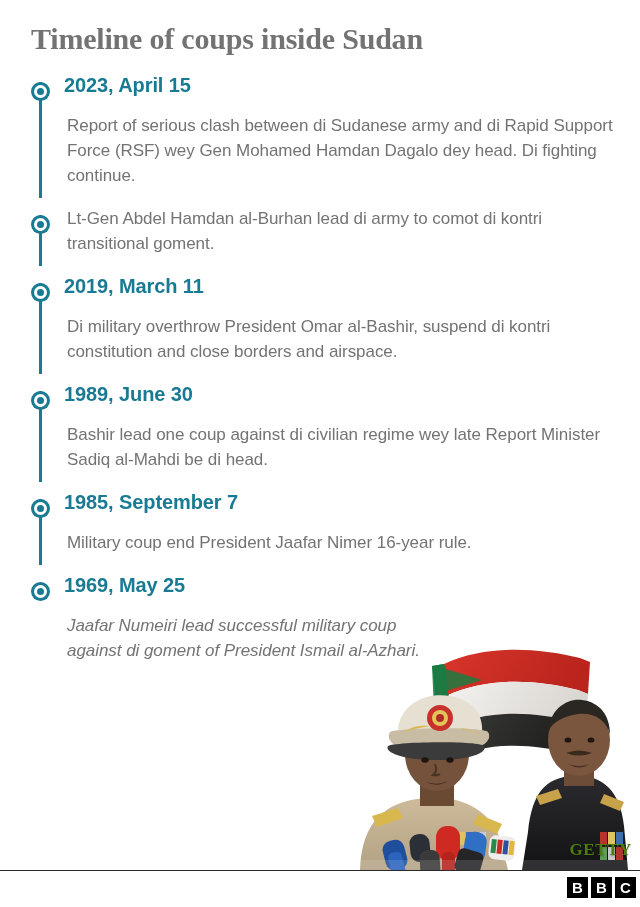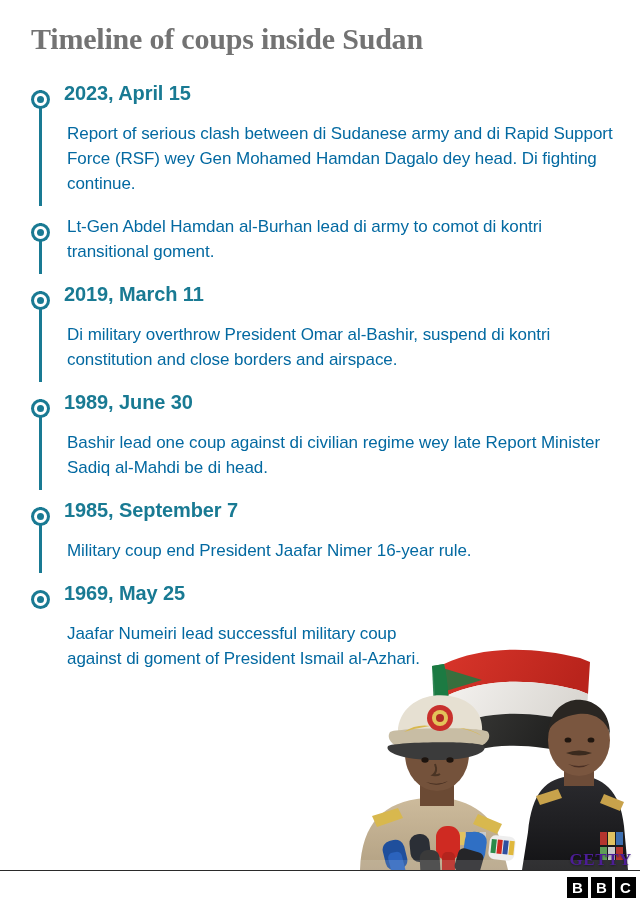--- a/index.html
+++ b/index.html
@@ -82,56 +82,56 @@
     height: 7px;
     border-radius: 50%;
     background: #197a93;
   }
 
   .tl-date {
     font-size: 20px;
     font-weight: 700;
     line-height: 24px;
     color: #197a93;
-    margin: 8px 0 3px 0;
+    margin: 0 0 3px 0;
     letter-spacing: -0.1px;
   }
   .tl-desc {
     font-size: 17px;
     line-height: 25px;
-    color: #0369a1;
+    color: #737373;
     margin: 16px 0 18px 0;
     padding-left: 3px;
     letter-spacing: -0.05px;
   }
   
-  .tl-entry.narrow .tl-desc { max-width: 370px; }
+  .tl-entry.narrow .tl-desc { max-width: 370px; font-style: italic; }
   .tl-entry.narrow2 .tl-desc { max-width: 320px; }
 
   
   .photo {
     position: absolute;
     left: 332px;
     top: 636px;
     width: 308px;
     height: 234px;
     overflow: hidden;
     z-index: 1;
   }
   .photo svg { display: block; }
 
   .getty-credit {
     position: absolute;
     right: 8px;
-    bottom: 0;
+    bottom: 10px;
     font-family: "Liberation Serif", "DejaVu Serif", serif;
     font-size: 17px;
     font-weight: 700;
     letter-spacing: 0.6px;
-    color: #4c1d95;
+    color: #4d7c0f;
     z-index: 4;
     text-shadow: 0 1px 2px rgba(0,0,0,0.35);
   }
 
   
   .bottom-rule {
     position: absolute;
     left: 0;
     top: 870px;
     width: 640px;

